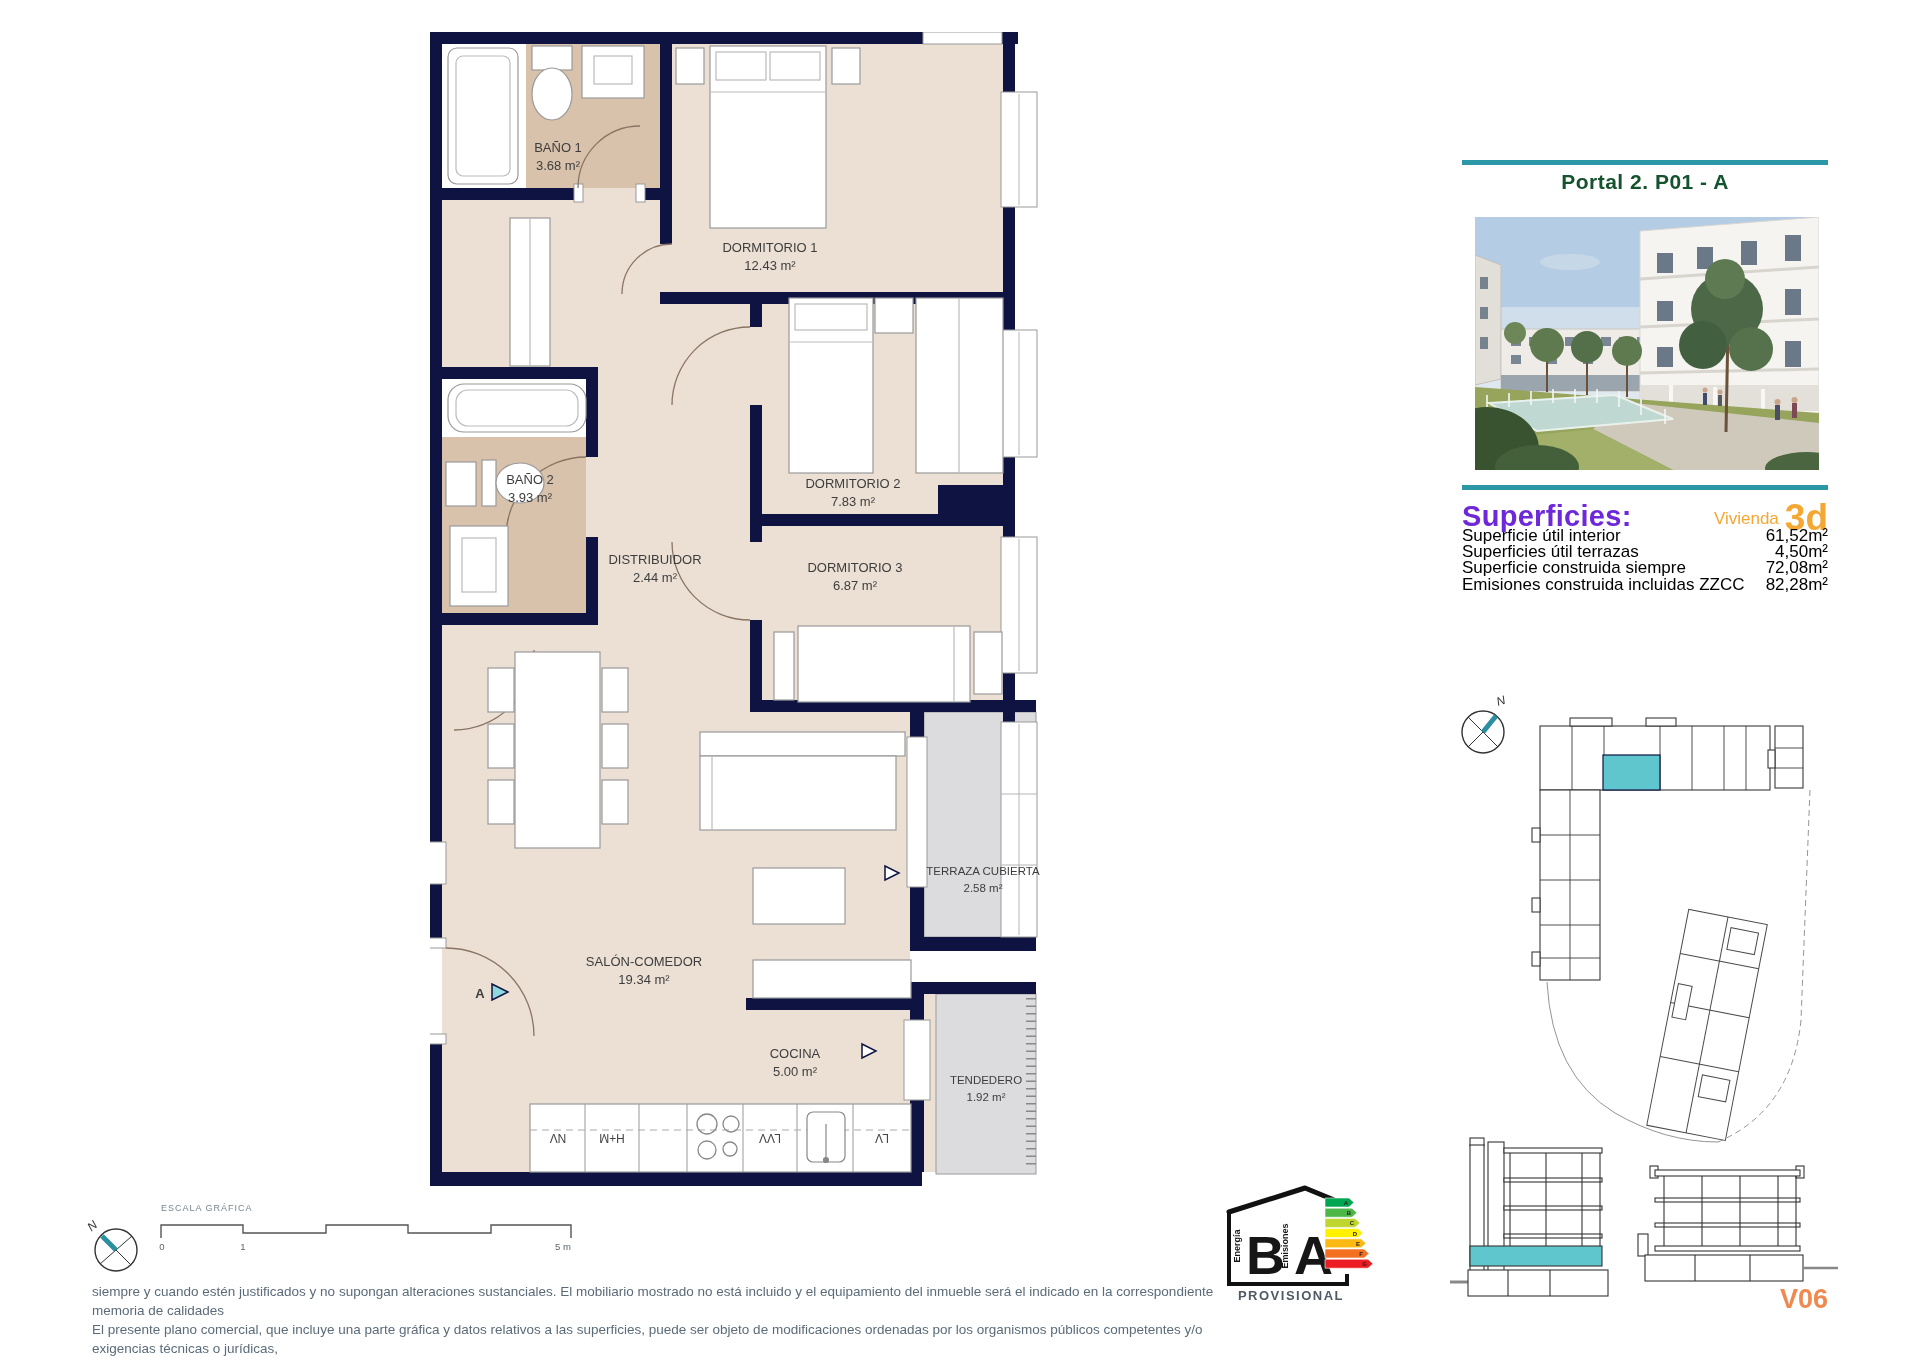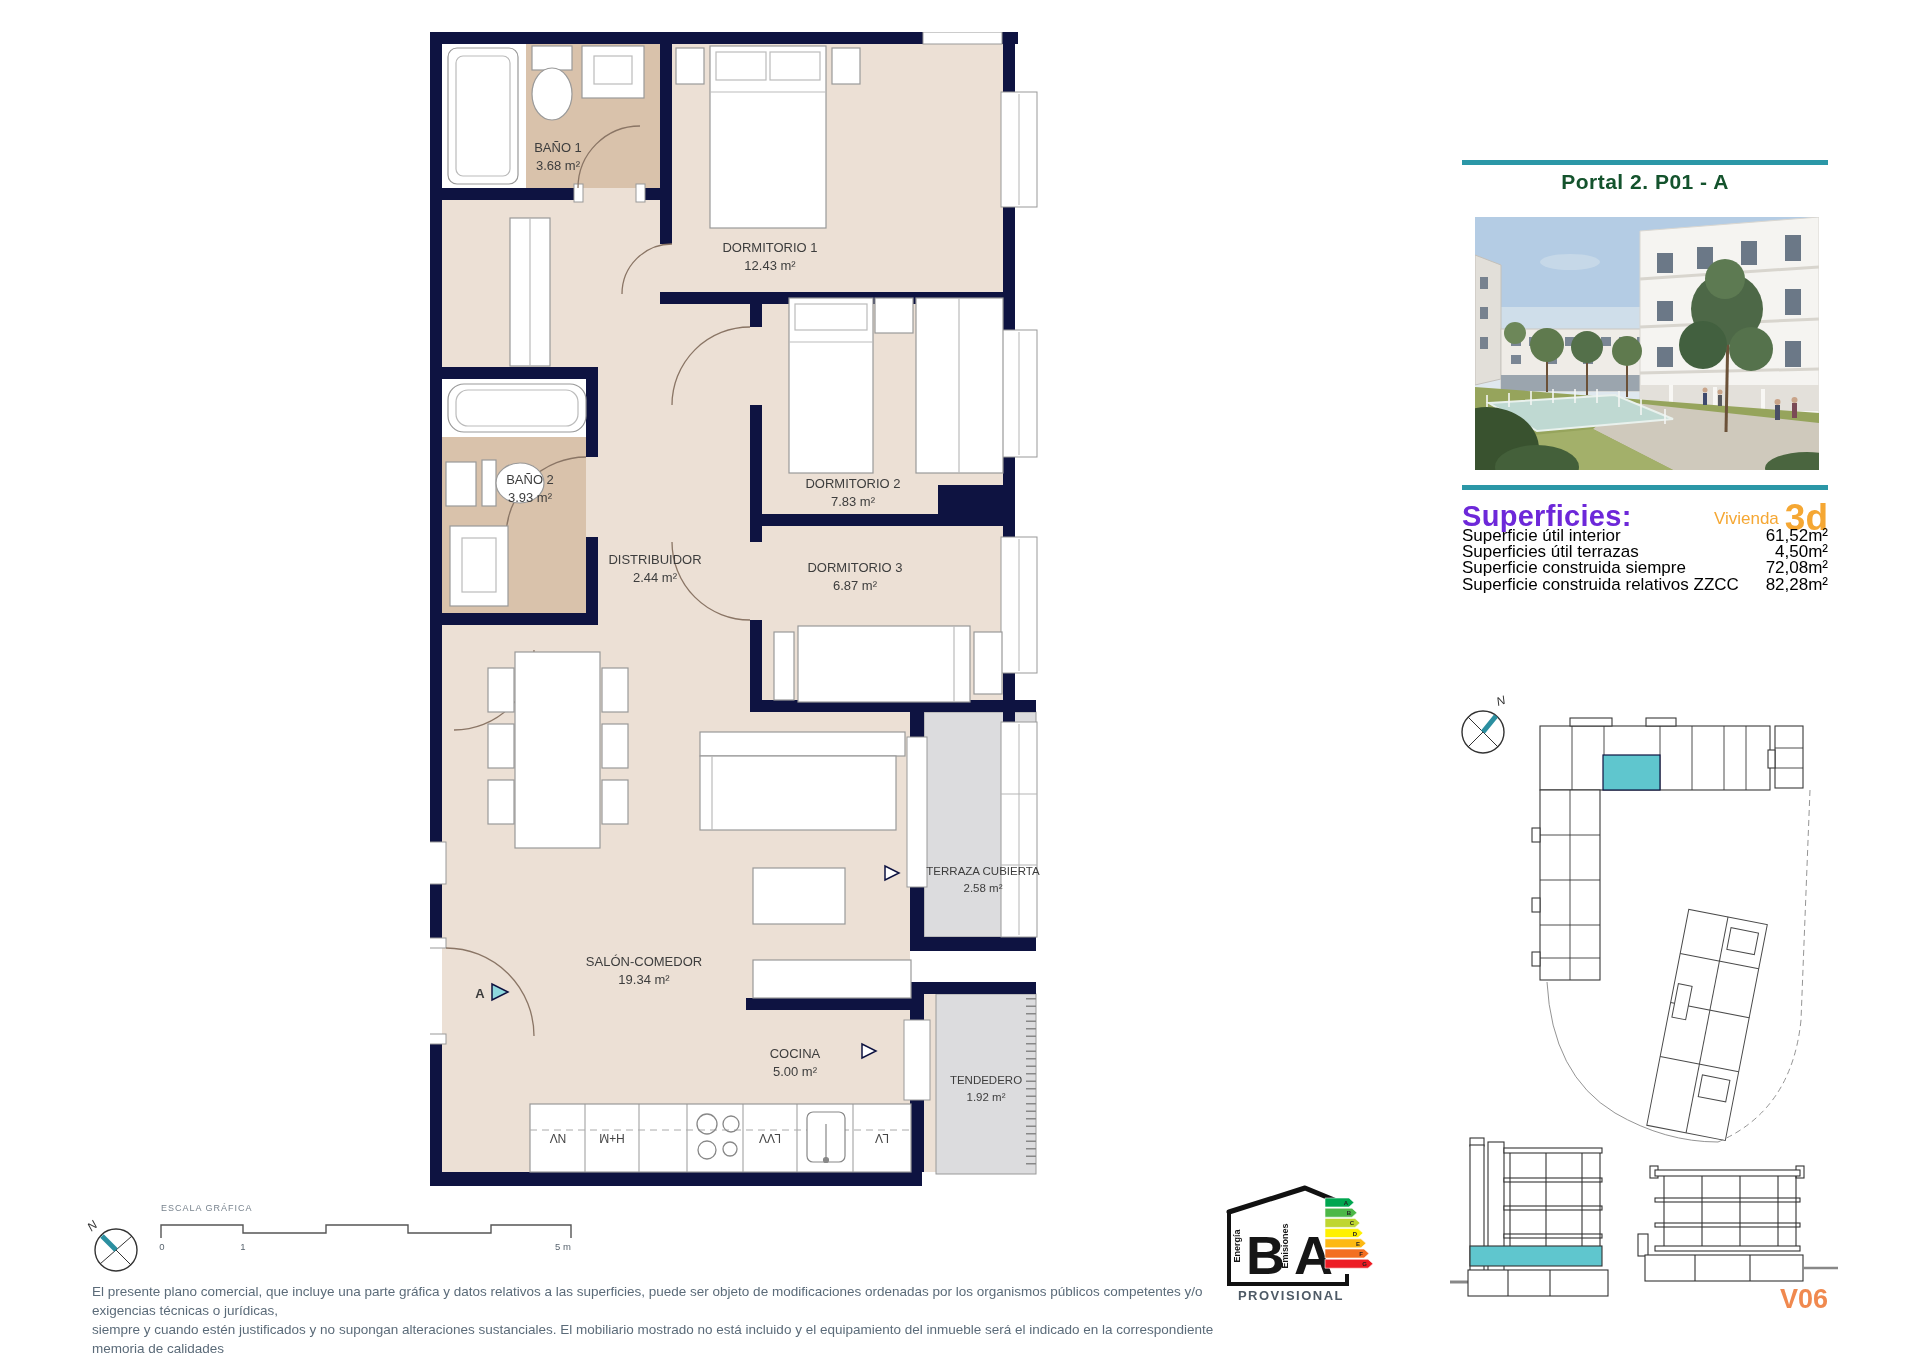--- a/index.html
+++ b/index.html
@@ -347,21 +347,21 @@
   </div>
   <div class="sup-row">
     <span>Superficies útil terrazas</span>
     <span>4,50m²</span>
   </div>
   <div class="sup-row">
     <span>Superficie construida siempre</span>
     <span>72,08m²</span>
   </div>
   <div class="sup-row">
-    <span>Superficie construida relativos ZZCC</span>
+    <span>Emisiones construida incluidas ZZCC</span>
     <span>82,28m²</span>
   </div>
 </div>
 
 <svg class="abs" style="left:1450px;top:690px" width="390" height="630" viewBox="0 0 390 630">
 
   <g>
     <circle cx="33" cy="42" r="21" fill="none" stroke="#333" stroke-width="1.4"></circle>
     <line x1="18" y1="27" x2="48" y2="57" stroke="#333" stroke-width="1"></line>
     <line x1="48" y1="27" x2="18" y2="57" stroke="#333" stroke-width="1"></line>
@@ -464,22 +464,22 @@
 
 <svg class="abs" style="left:155px;top:1198px" width="470" height="56" viewBox="0 0 470 56">
   <text class="scale-cap" x="6" y="13">ESCALA GRÁFICA</text>
   <path d="M6 40 L6 27 L88 27 L88 35 L171 35 L171 27 L253 27 L253 35 L336 35 L336 27 L416 27 L416 40" fill="none" stroke="#555" stroke-width="1.4"></path>
   <text class="tick" x="7" y="52">0</text>
   <text class="tick" x="88" y="52">1</text>
   <text class="tick" x="408" y="52">5 m</text>
 </svg>
 
 <div class="abs disclaimer">
+  <div>siempre y cuando estén justificados y no supongan alteraciones sustanciales. El mobiliario mostrado no está incluido y el equipamiento del inmueble será el indicado en la correspondiente memoria de calidades</div>
   <div>El presente plano comercial, que incluye una parte gráfica y datos relativos a las superficies, puede ser objeto de modificaciones ordenadas por los organismos públicos competentes y/o exigencias técnicas o jurídicas,</div>
-  <div>siempre y cuando estén justificados y no supongan alteraciones sustanciales. El mobiliario mostrado no está incluido y el equipamiento del inmueble será el indicado en la correspondiente memoria de calidades</div>
 </div>
 
 <svg class="abs" style="left:1225px;top:1182px" width="152" height="126" viewBox="0 0 152 126">
   <g fill="none" stroke="#111">
     <path d="M 4 30 L 80 6 L 114 20" stroke-width="5" stroke-linecap="round" stroke-linejoin="round"></path>
     <path d="M 4 30 L 4 102 L 122 102 L 122 92" stroke-width="4"></path>
   </g>
   <text class="vcap" transform="rotate(-90 15 64)" x="15" y="64" text-anchor="middle">Energía</text>
   <text class="bigletter" x="21" y="92">B</text>
   <text class="vcap" transform="rotate(-90 63 64)" x="63" y="64" text-anchor="middle">Emisiones</text>

